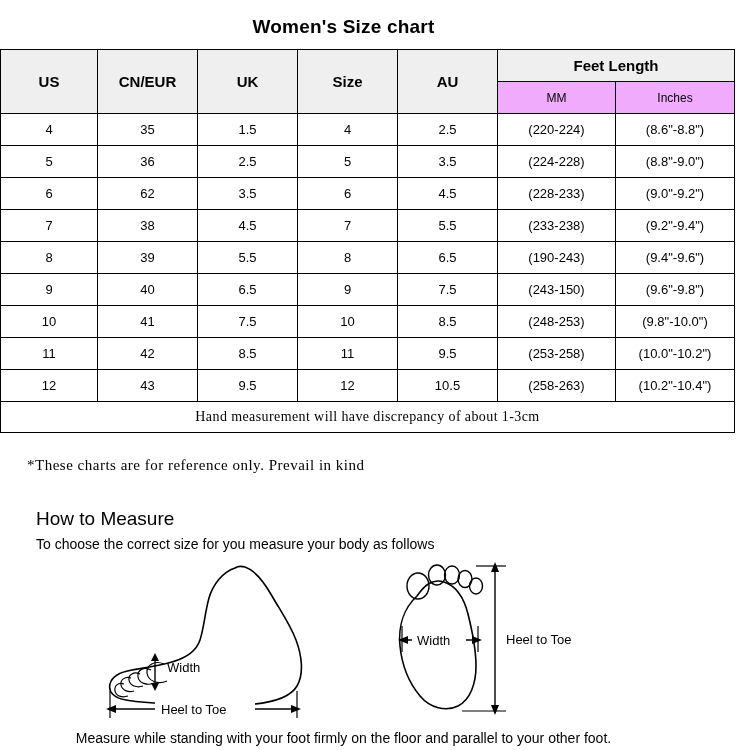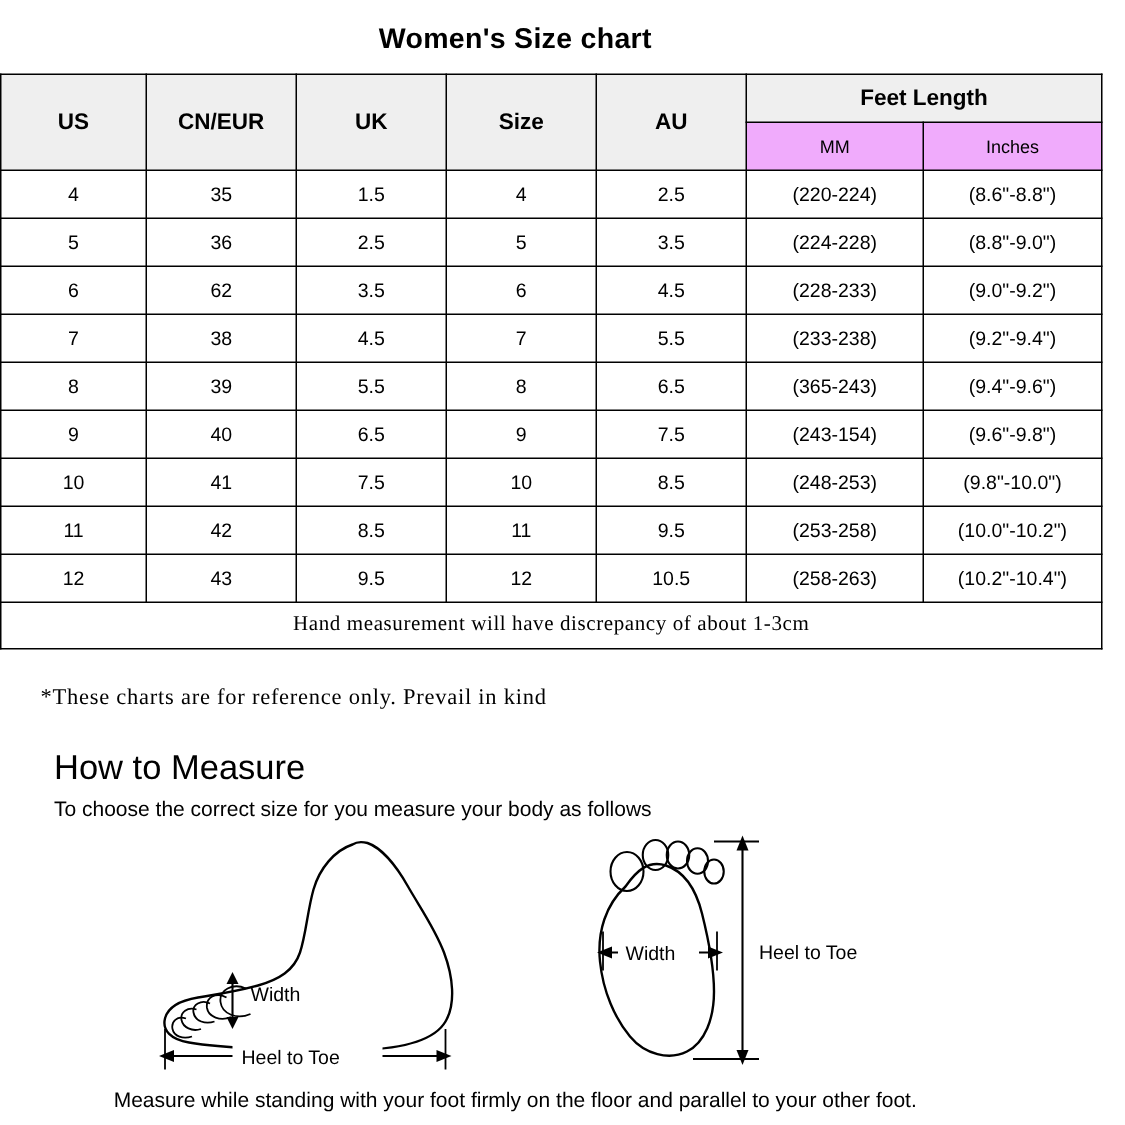--- a/index.html
+++ b/index.html
@@ -68,22 +68,22 @@
     font-size: 14px;
     letter-spacing: 0.4px;
   }
   .ref-note {
     font-family: "Liberation Serif", serif;
     font-size: 15px;
     letter-spacing: 0.5px;
     margin: 24px 0 0 27px;
   }
   .how-title {
-    font-size: 23px;
-    margin: 24px 0 0 36px;
+    font-size: 19px;
+    margin: 34px 0 0 36px;
   }
   .how-sub {
     font-size: 14px;
     margin: 6px 0 0 36px;
   }
   .diagrams {
     position: relative;
     width: 750px;
     height: 170px;
     margin-top: 4px;
@@ -166,30 +166,30 @@
         <td>5.5</td>
         <td>(233-238)</td>
         <td>(9.2"-9.4")</td>
       </tr>
       <tr>
         <td>8</td>
         <td>39</td>
         <td>5.5</td>
         <td>8</td>
         <td>6.5</td>
-        <td>(365-243)</td>
+        <td>(190-243)</td>
         <td>(9.4"-9.6")</td>
       </tr>
       <tr>
         <td>9</td>
         <td>40</td>
         <td>6.5</td>
         <td>9</td>
         <td>7.5</td>
-        <td>(243-154)</td>
+        <td>(243-150)</td>
         <td>(9.6"-9.8")</td>
       </tr>
       <tr>
         <td>10</td>
         <td>41</td>
         <td>7.5</td>
         <td>10</td>
         <td>8.5</td>
         <td>(248-253)</td>
         <td>(9.8"-10.0")</td>

